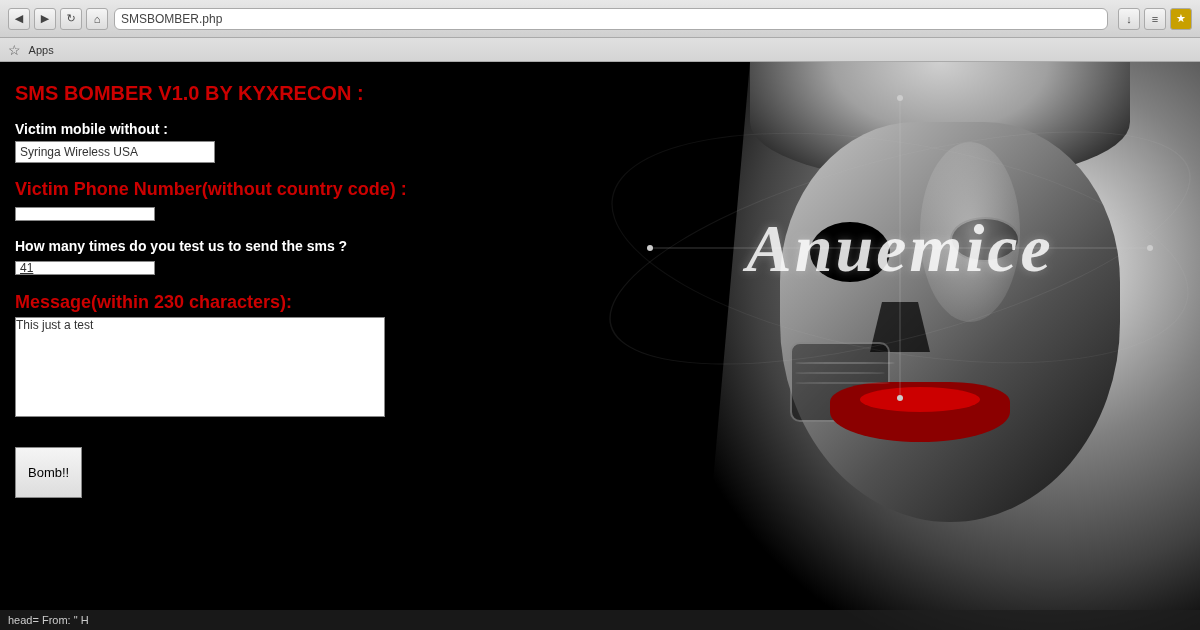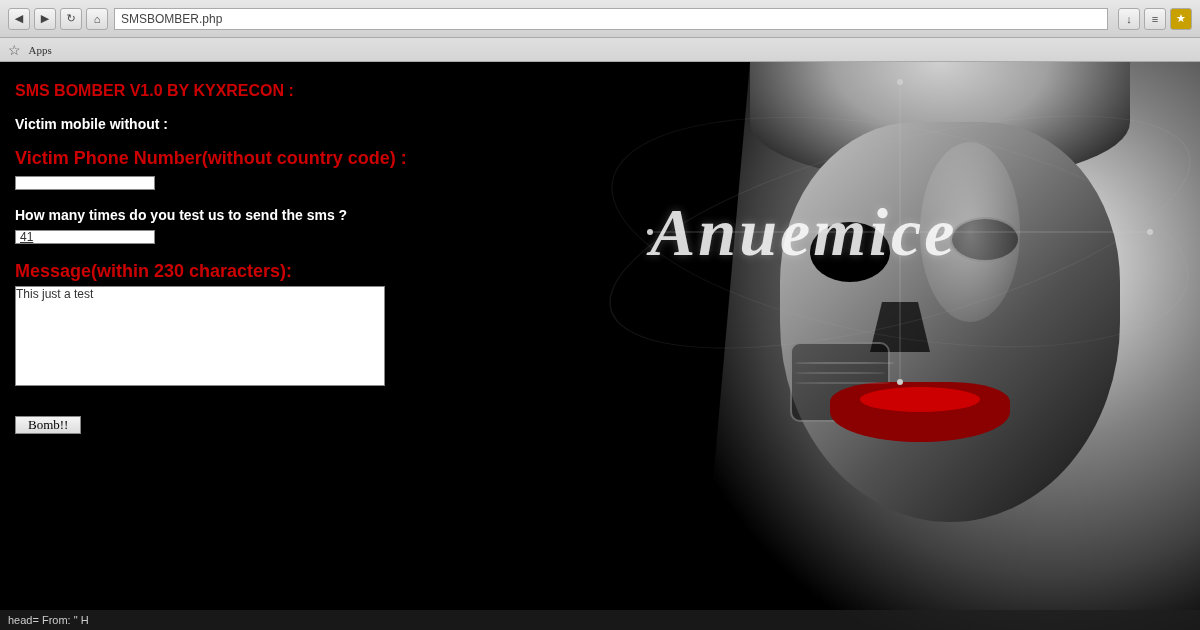--- a/index.html
+++ b/index.html
@@ -45,21 +45,21 @@
       justify-content: center;
       font-size: 11px;
       color: #444;
     }
 
     .address-bar {
       flex: 1;
       height: 22px;
       background: #fff;
       border: 1px solid #aaa;
-      border-radius: 0;
+      border-radius: 6px;
       padding: 0 6px;
       font-size: 12px;
       color: #333;
       display: flex;
       align-items: center;
     }
 
     
     .bookmark-bar {
       width: 100%;
@@ -76,21 +76,20 @@
 
     .bookmark-star {
       font-size: 14px;
       color: #555;
     }
 
     .apps-bookmark {
       font-size: 11px;
       color: #333;
       cursor: pointer;
-      font-family: Liberation Serif, serif;
     }
 
     
     .main-content {
       width: 100%;
       height: calc(630px - 38px - 24px);
       position: relative;
       background: #000;
       overflow: hidden;
     }
@@ -102,26 +101,27 @@
       right: 0;
       width: 750px;
       height: 100%;
       background: #000;
       overflow: hidden;
     }
 
     
     .gothic-overlay {
       position: absolute;
-      top: 20px;
+      top: 36px;
       left: 200px;
       width: 500px;
       height: 300px;
       display: flex;
       flex-direction: column;
+      align-items: center;
       justify-content: center;
       pointer-events: none;
       z-index: 2;
     }
 
     .gothic-title {
       font-family: 'Times New Roman', serif;
       font-size: 72px;
       color: #fff;
       text-shadow: 2px 2px 4px #000, -2px -2px 4px #000;
@@ -274,21 +274,21 @@
       top: 0;
       left: 0;
       width: 430px;
       height: 100%;
       padding: 20px 15px;
       background: rgba(0,0,0,0.0);
       z-index: 5;
     }
 
     .page-title {
-      font-size: 16px;
+      font-size: 20px;
       font-weight: bold;
       color: #cc0000;
       margin-bottom: 18px;
       font-family: Arial, sans-serif;
     }
 
     .form-group {
       margin-bottom: 16px;
     }
 
@@ -336,26 +336,25 @@
       border: 1px solid #888;
       font-size: 12px;
       color: #333;
       resize: none;
       font-family: Arial, sans-serif;
     }
 
     .submit-btn {
       background: linear-gradient(to bottom, #f5f5f5, #ddd);
       border: 1px solid #888;
-      padding: 0 12px;
+      padding: 17px 12px;
       font-size: 13px;
       cursor: pointer;
       color: #000;
       margin-top: 10px;
-      font-family: Liberation Serif, serif;
     }
 
     
     .corner-dot {
       position: absolute;
       width: 6px;
       height: 6px;
       background: #ccc;
       border-radius: 50%;
     }
@@ -426,20 +425,21 @@
 
   <div class="form-panel">
 
     <div class="form-group">
       <span class="page-title">SMS BOMBER V1.0 BY KYXRECON :</span>
     </div>
 
     
     <div class="form-group">
       <label class="form-label">Victim mobile without :</label>
+      <input type="text" class="form-input-operator" value="Syringa Wireless USA" style="">
     </div>
 
     
     <div class="form-group">
       <label class="form-label-red">Victim Phone Number(without country code) :</label>
       <input type="text" class="form-input" value="" style="">
     </div>
 
     
     <div class="form-group">

